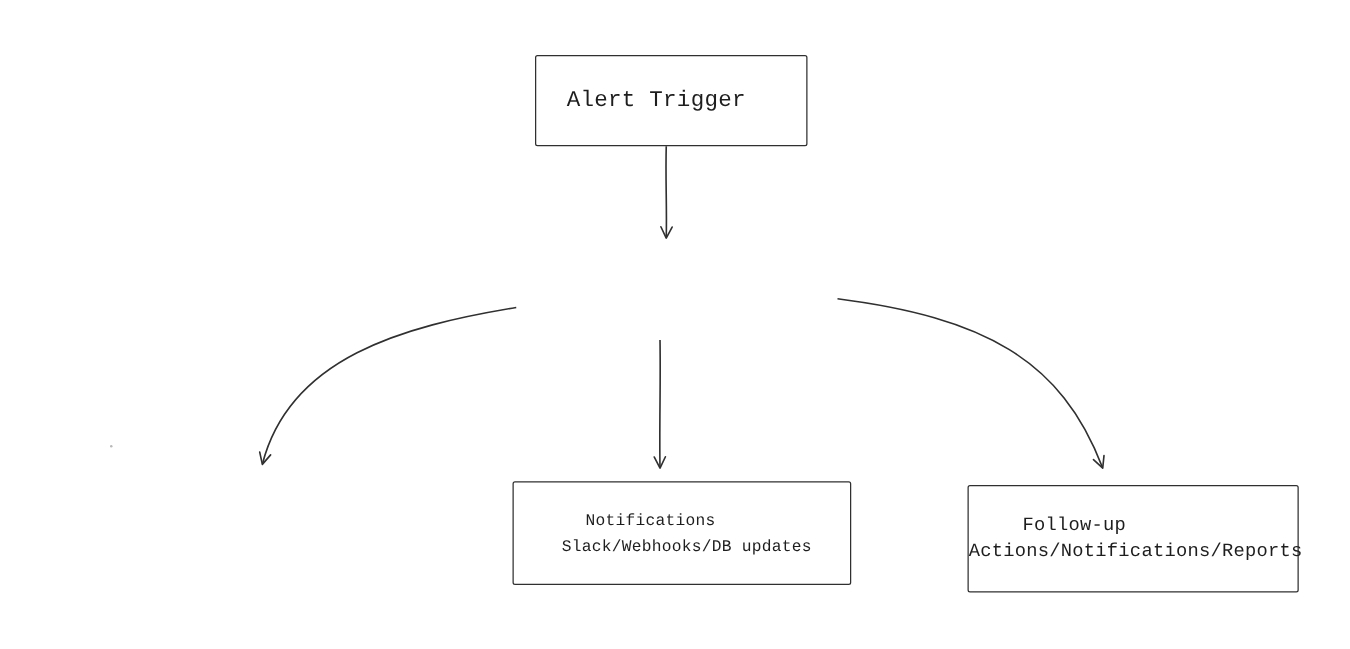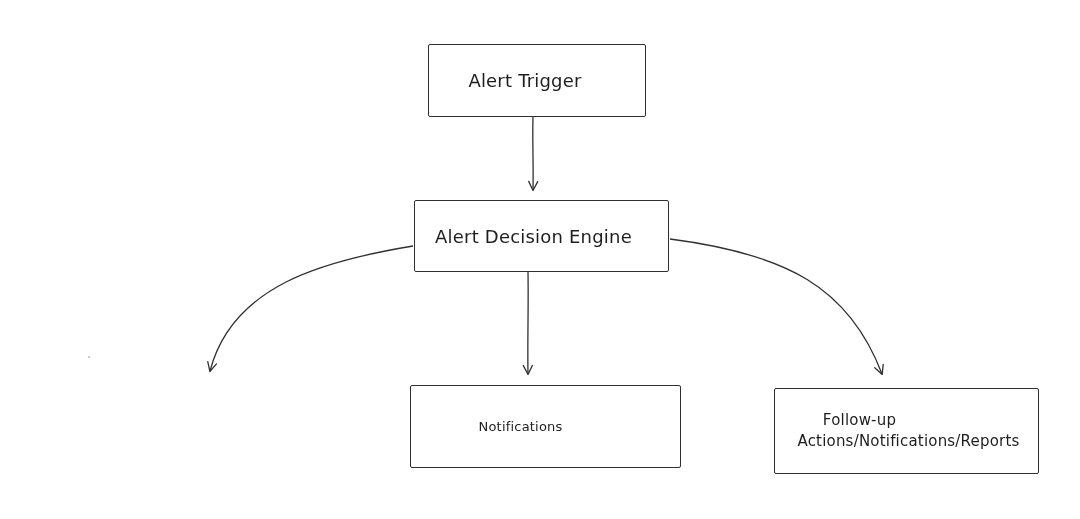--- a/index.html
+++ b/index.html
@@ -29,21 +29,21 @@
     background: #ffffff;
     border: 1.4px solid #303030;
     border-radius: 2px;
     display: flex;
     flex-direction: column;
     align-items: center;
     justify-content: center;
     text-align: center;
     letter-spacing: 0.2px;
   }
-  .node .line { display: block; white-space: nowrap; }
+  .node .line { display: block; white-space: nowrap; font-family: Liberation Mono, monospace; }
 
   .node-trigger  { left: 428px; top: 44px;  width: 218px; height: 73px; font-size: 18px; }
   .node-trigger .line   { transform: translateX(-12px); }
 
   .node-engine   { left: 414px; top: 200px; width: 255px; height: 72px; font-size: 18px; }
   .node-engine .line    { transform: translateX(-8px); }
 
   .node-immediate{ left: 43px;  top: 385px; width: 270px; height: 81px; font-size: 15px; line-height: 21px; }
   .node-immediate .l0   { transform: translateX(7px); }
   .node-immediate .l1   { transform: translateX(-13px); }
@@ -84,27 +84,25 @@
 
     <path d="M528,272 C528.6,307 527.4,341 528,374" fill="none" stroke="#303030" stroke-width="1.3" marker-end="url(#arrowhead)"></path>
 
     <path d="M670,239 C786,254 849,287 882,374" fill="none" stroke="#303030" stroke-width="1.3" marker-end="url(#arrowhead)"></path>
   </svg>
 
   <div class="node node-trigger">
     <span class="line">Alert Trigger</span>
   </div>
 
-  <div class="node node-engine">
-    <span class="line">Alert Decision Engine</span>
-  </div>
 
 
   <div class="node node-notifications">
     <span class="line l0">Notifications</span>
+    <span class="line l1">Slack/Webhooks/DB updates</span>
   </div>
 
   <div class="node node-followup">
     <span class="line l0">Follow-up</span>
     <span class="line l1">Actions/Notifications/Reports</span>
   </div>
 
   <div class="stray-dot"></div>
 
 </div>

